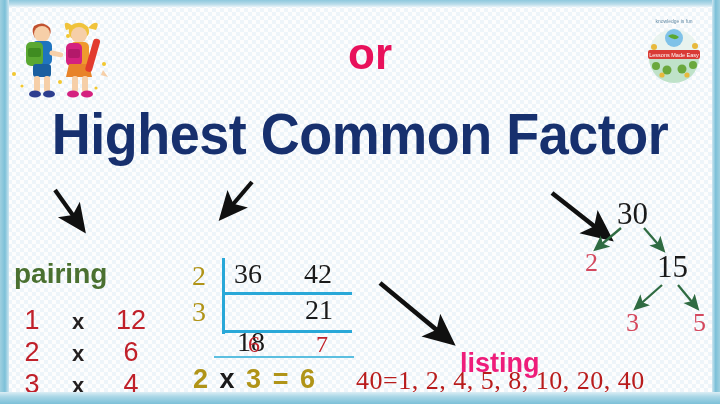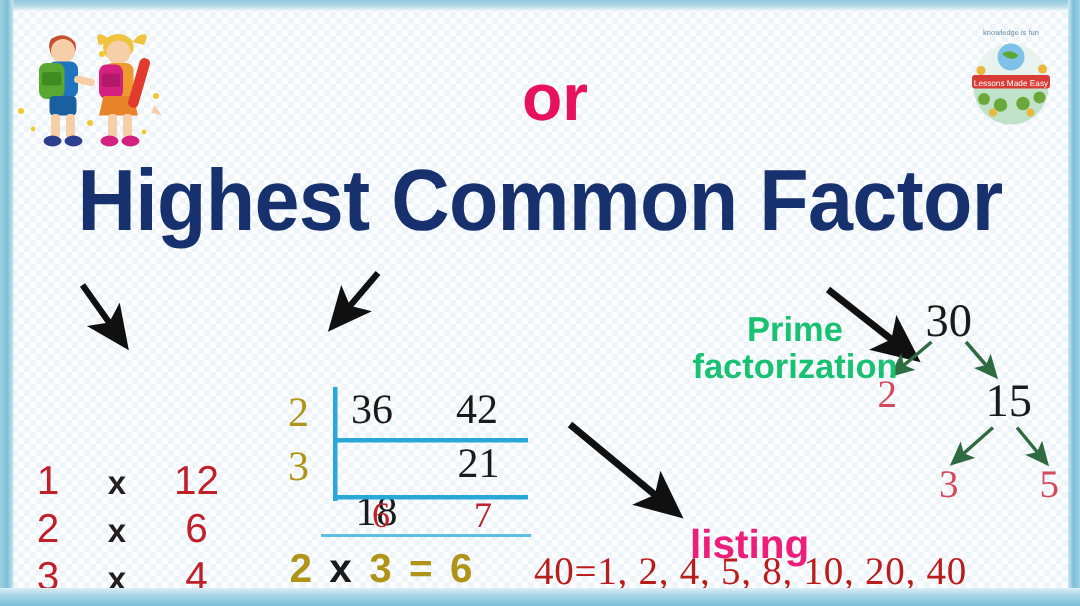--- a/index.html
+++ b/index.html
@@ -59,21 +59,21 @@
     font-weight: bold;
     color: #3a6b21;
     letter-spacing: -1px;
     line-height: 1;
   }
   .title-or {
     font-size: 44px;
     font-weight: bold;
     color: #e8115b;
     line-height: 1;
-    padding-top: 24px;
+    padding-top: 0;
   }
 
   
   .kids {
     position: absolute;
     left: 8px; top: 12px;
     width: 106px; height: 90px;
   }
   
   .logo {
@@ -322,20 +322,21 @@
     <line x1="380" y1="283" x2="450" y2="341" stroke="#101010" stroke-width="4.6" marker-end="url(#ah)"></line>
 
     <line x1="552" y1="193" x2="608" y2="237" stroke="#101010" stroke-width="4.6" marker-end="url(#ah)"></line>
 
     <line x1="621" y1="228" x2="596" y2="249" stroke="#2f6b42" stroke-width="2.3" marker-end="url(#ag)"></line>
     <line x1="644" y1="228" x2="663" y2="250" stroke="#2f6b42" stroke-width="2.3" marker-end="url(#ag)"></line>
     <line x1="662" y1="285" x2="636" y2="308" stroke="#2f6b42" stroke-width="2.3" marker-end="url(#ag)"></line>
     <line x1="678" y1="285" x2="697" y2="308" stroke="#2f6b42" stroke-width="2.3" marker-end="url(#ag)"></line>
   </svg>
 
+  <div class="h-pairing">pairing</div>
   <div class="pair-table">
     <div class="pair-row">
       <span class="pair-a">1</span>
       <span class="pair-x">x</span>
       <span class="pair-b">12</span>
     </div>
     <div class="pair-row">
       <span class="pair-a">2</span>
       <span class="pair-x">x</span>
       <span class="pair-b">6</span>
@@ -370,24 +371,20 @@
   </div>
 
   <div class="div-equation">
     <span>2</span>
     <span class="blk">x</span>
     <span>3</span>
     <span>=</span>
     <span>6</span>
   </div>
 
-  <div class="h-prime">
-    <div>Prime</div>
-    <div>factorization</div>
-  </div>
 
   <div class="tree">
     <span class="tree-node" style="left:57px; top:0px;">30</span>
     <span class="tree-leaf" style="left:25px; top:52px;">2</span>
     <span class="tree-node" style="left:97px; top:53px;">15</span>
     <span class="tree-leaf" style="left:66px; top:112px;">3</span>
     <span class="tree-leaf" style="left:133px; top:112px;">5</span>
   </div>
 
   <div class="h-listing">listing</div>

